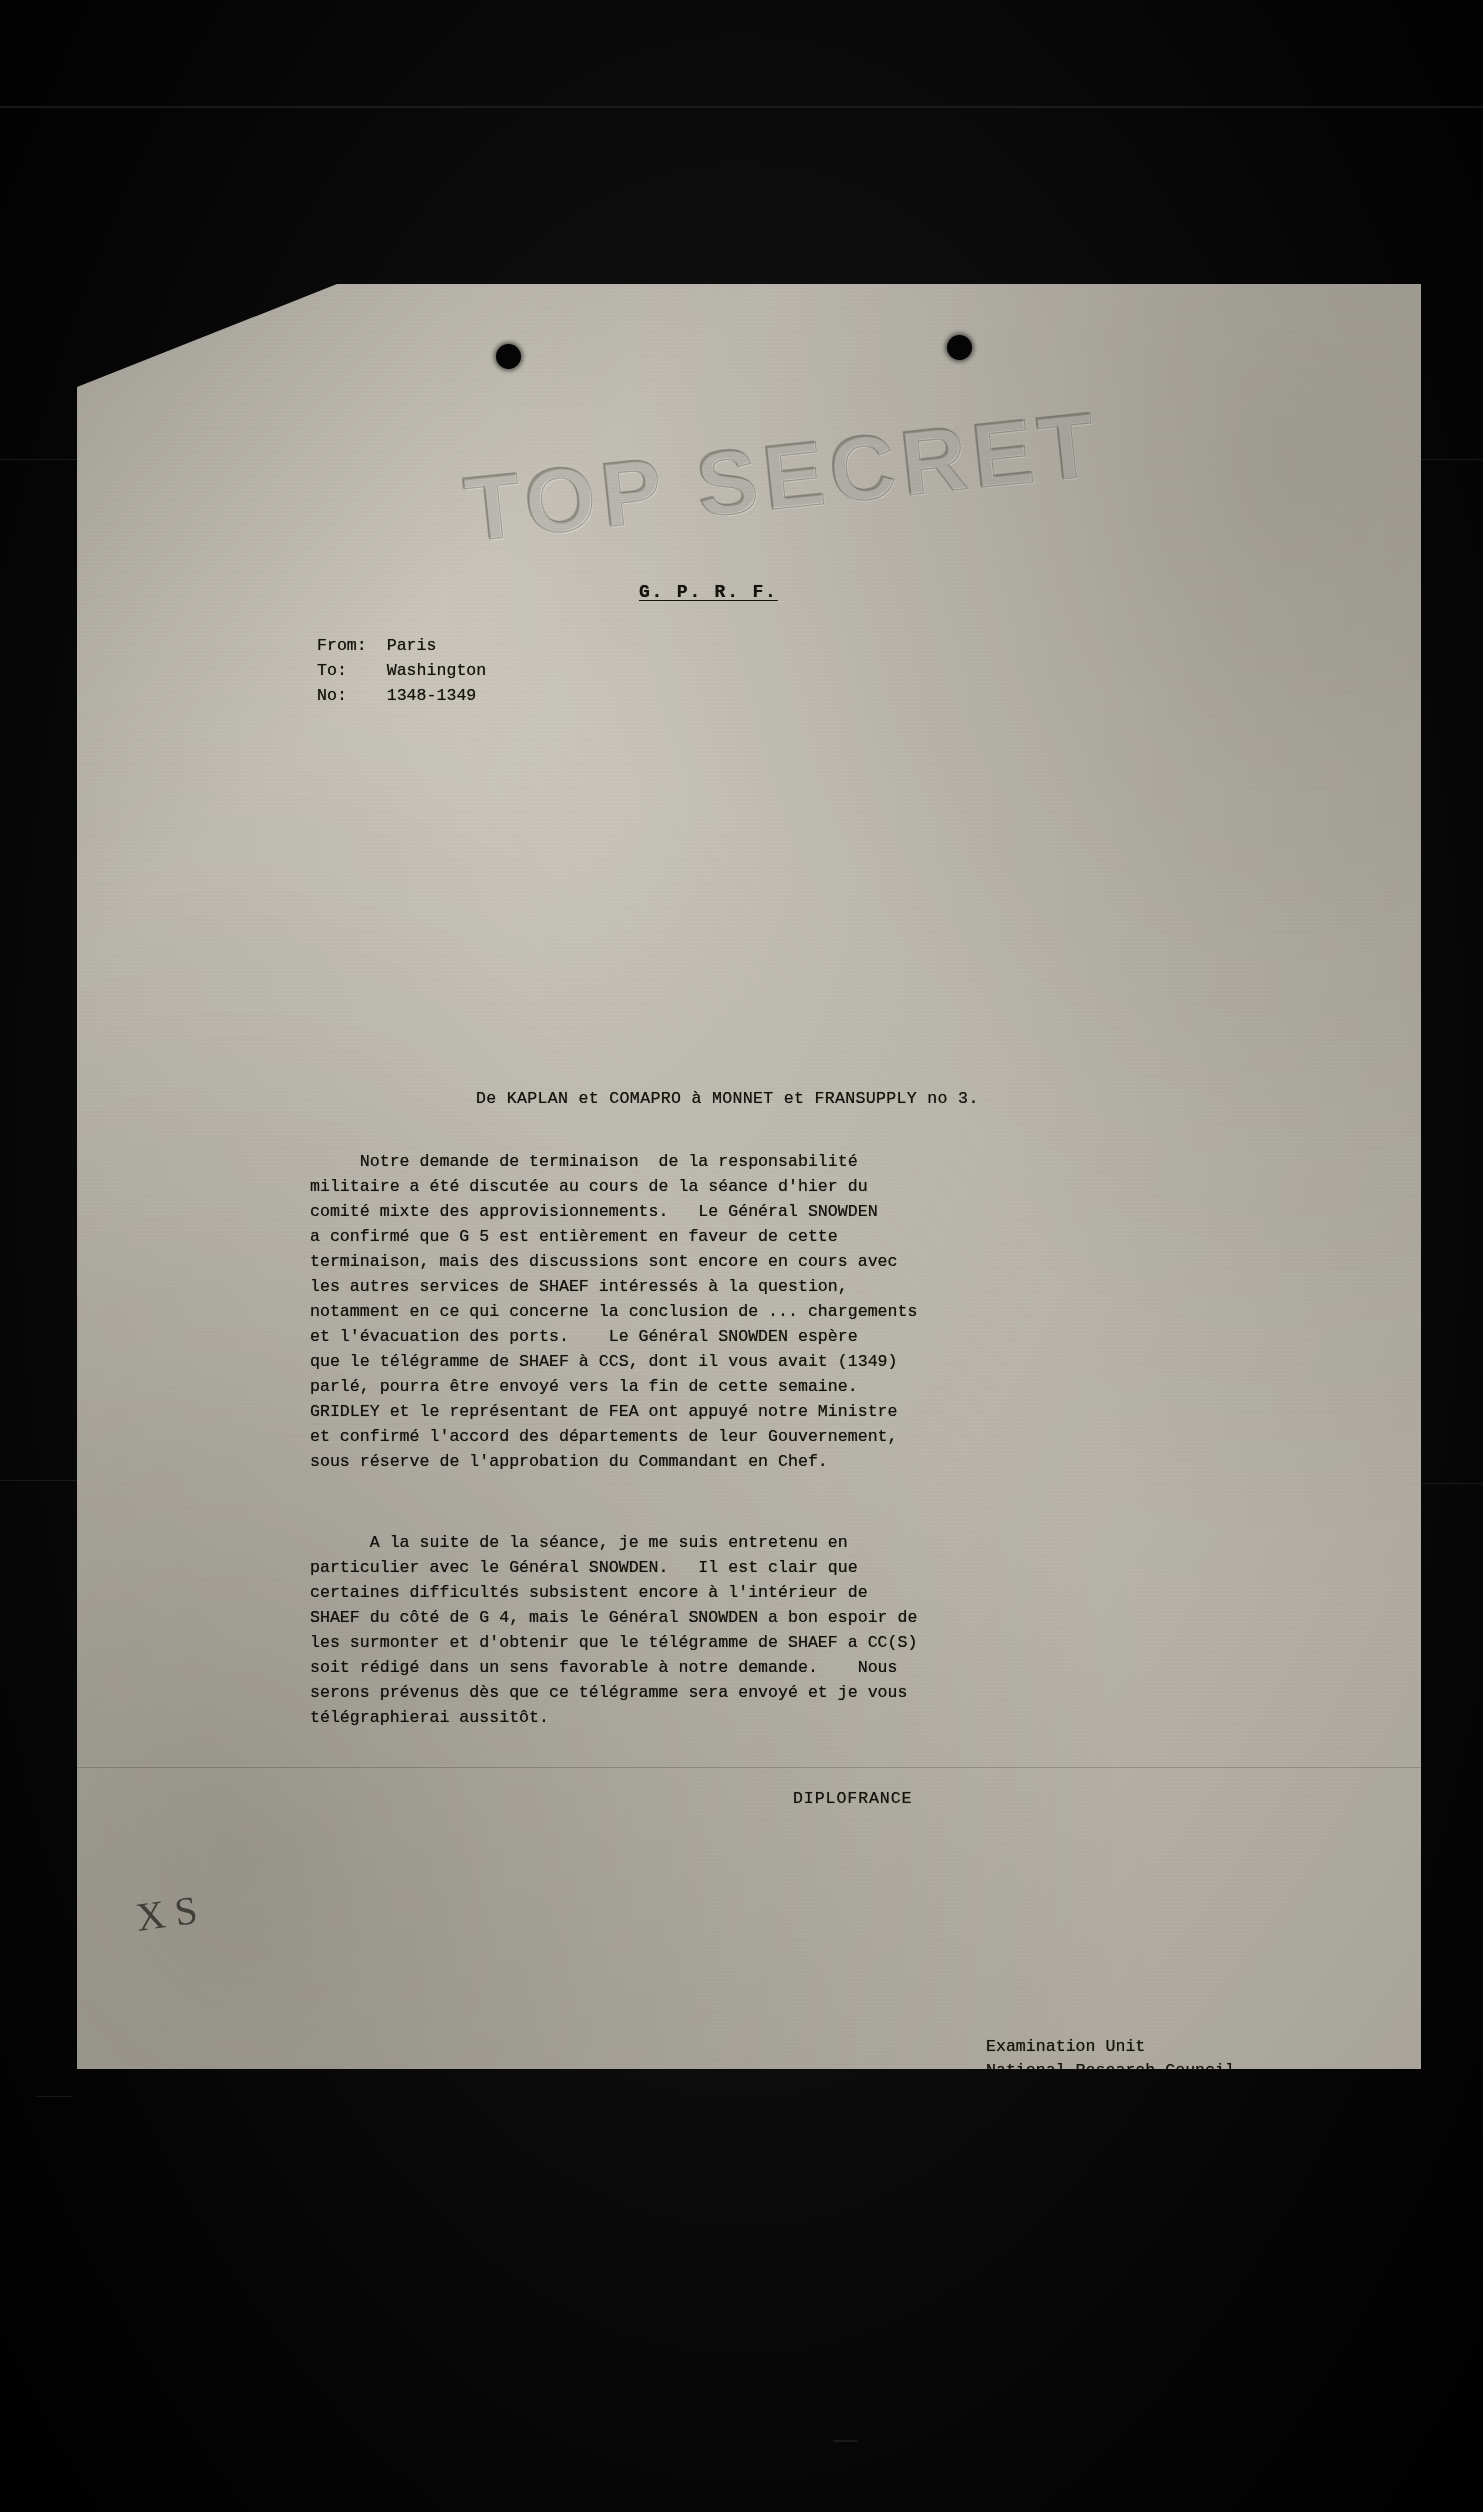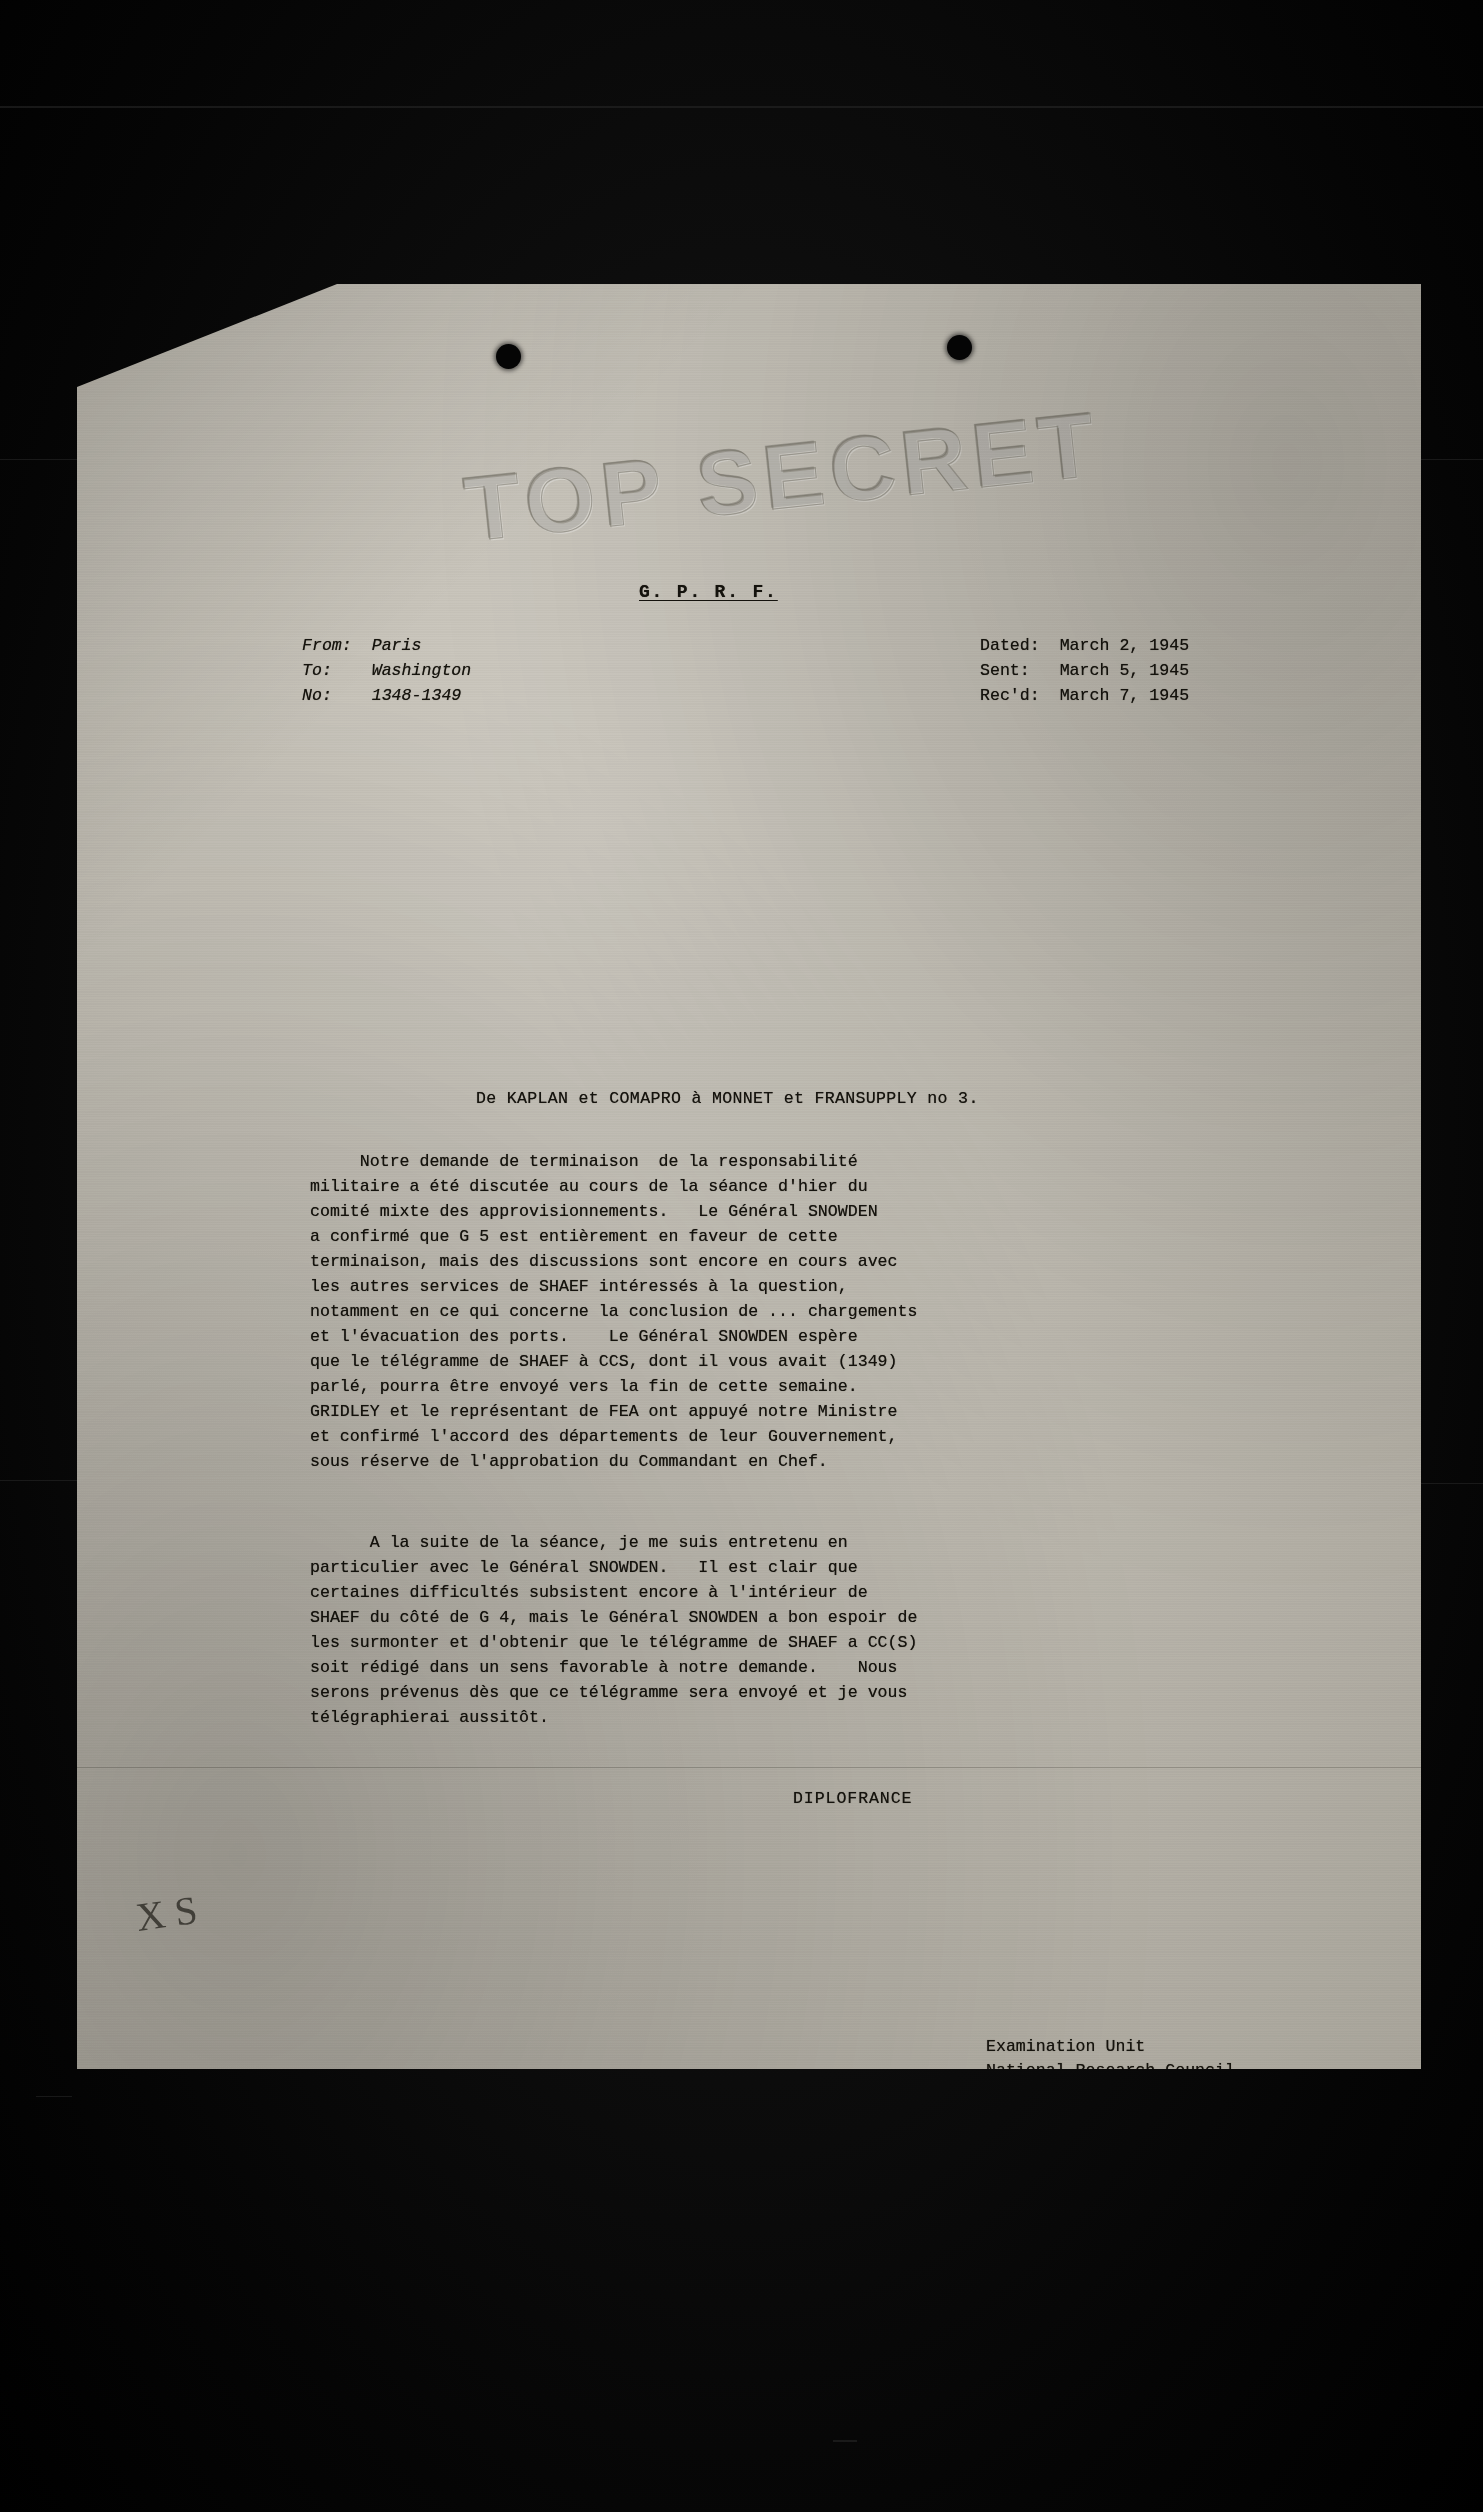--- a/index.html
+++ b/index.html
@@ -103,21 +103,21 @@
   #gprf {
     left: 562px;
     top: 296px;
     font-size: 18px;
     letter-spacing: 1.8px;
     font-weight: bold;
     text-align: center;
   }
   #gprf u { text-decoration: underline; text-underline-offset: 3px; }
 
-  #hdr-left  { left: 225px; top: 349px; font-style: italic; }
+  #hdr-left  { left: 240px; top: 349px; }
   #hdr-right { left: 903px; top: 349px; }
 
   #addr-line { left: 362px; top: 802px; letter-spacing: 0.3px; margin-left: 37px; }
 
   #para-1 { left: 233px; top: 865px; }
   #para-2 { left: 233px; top: 1233px; margin-top: 13px; }
 
   #diplofrance { left: 716px; top: 1502px; letter-spacing: 0.9px; }
 
   #exam-unit { left: 909px; top: 1751px; line-height: 24px; }
@@ -165,23 +165,20 @@
 
   <div id="top-secret-stamp">TOP SECRET</div>
 
   <div id="fold-line"></div>
 
   <div class="tw" id="gprf"><u>G. P. R. F.</u></div>
 
   <div class="tw" id="hdr-left">From:  Paris
 To:    Washington
 No:    1348-1349</div>
-  <div class="tw" id="hdr-right">Dated:  March 2, 1945
-Sent:   March 5, 1945
-Rec'd:  March 7, 1945</div>
 
   <div class="tw" id="addr-line">De KAPLAN et COMAPRO à MONNET et FRANSUPPLY no 3.</div>
 
   <div class="tw" id="para-1">     Notre demande de terminaison  de la responsabilité
 militaire a été discutée au cours de la séance d'hier du
 comité mixte des approvisionnements.   Le Général SNOWDEN
 a confirmé que G 5 est entièrement en faveur de cette
 terminaison, mais des discussions sont encore en cours avec
 les autres services de SHAEF intéressés à la question,
 notamment en ce qui concerne la conclusion de ... chargements

